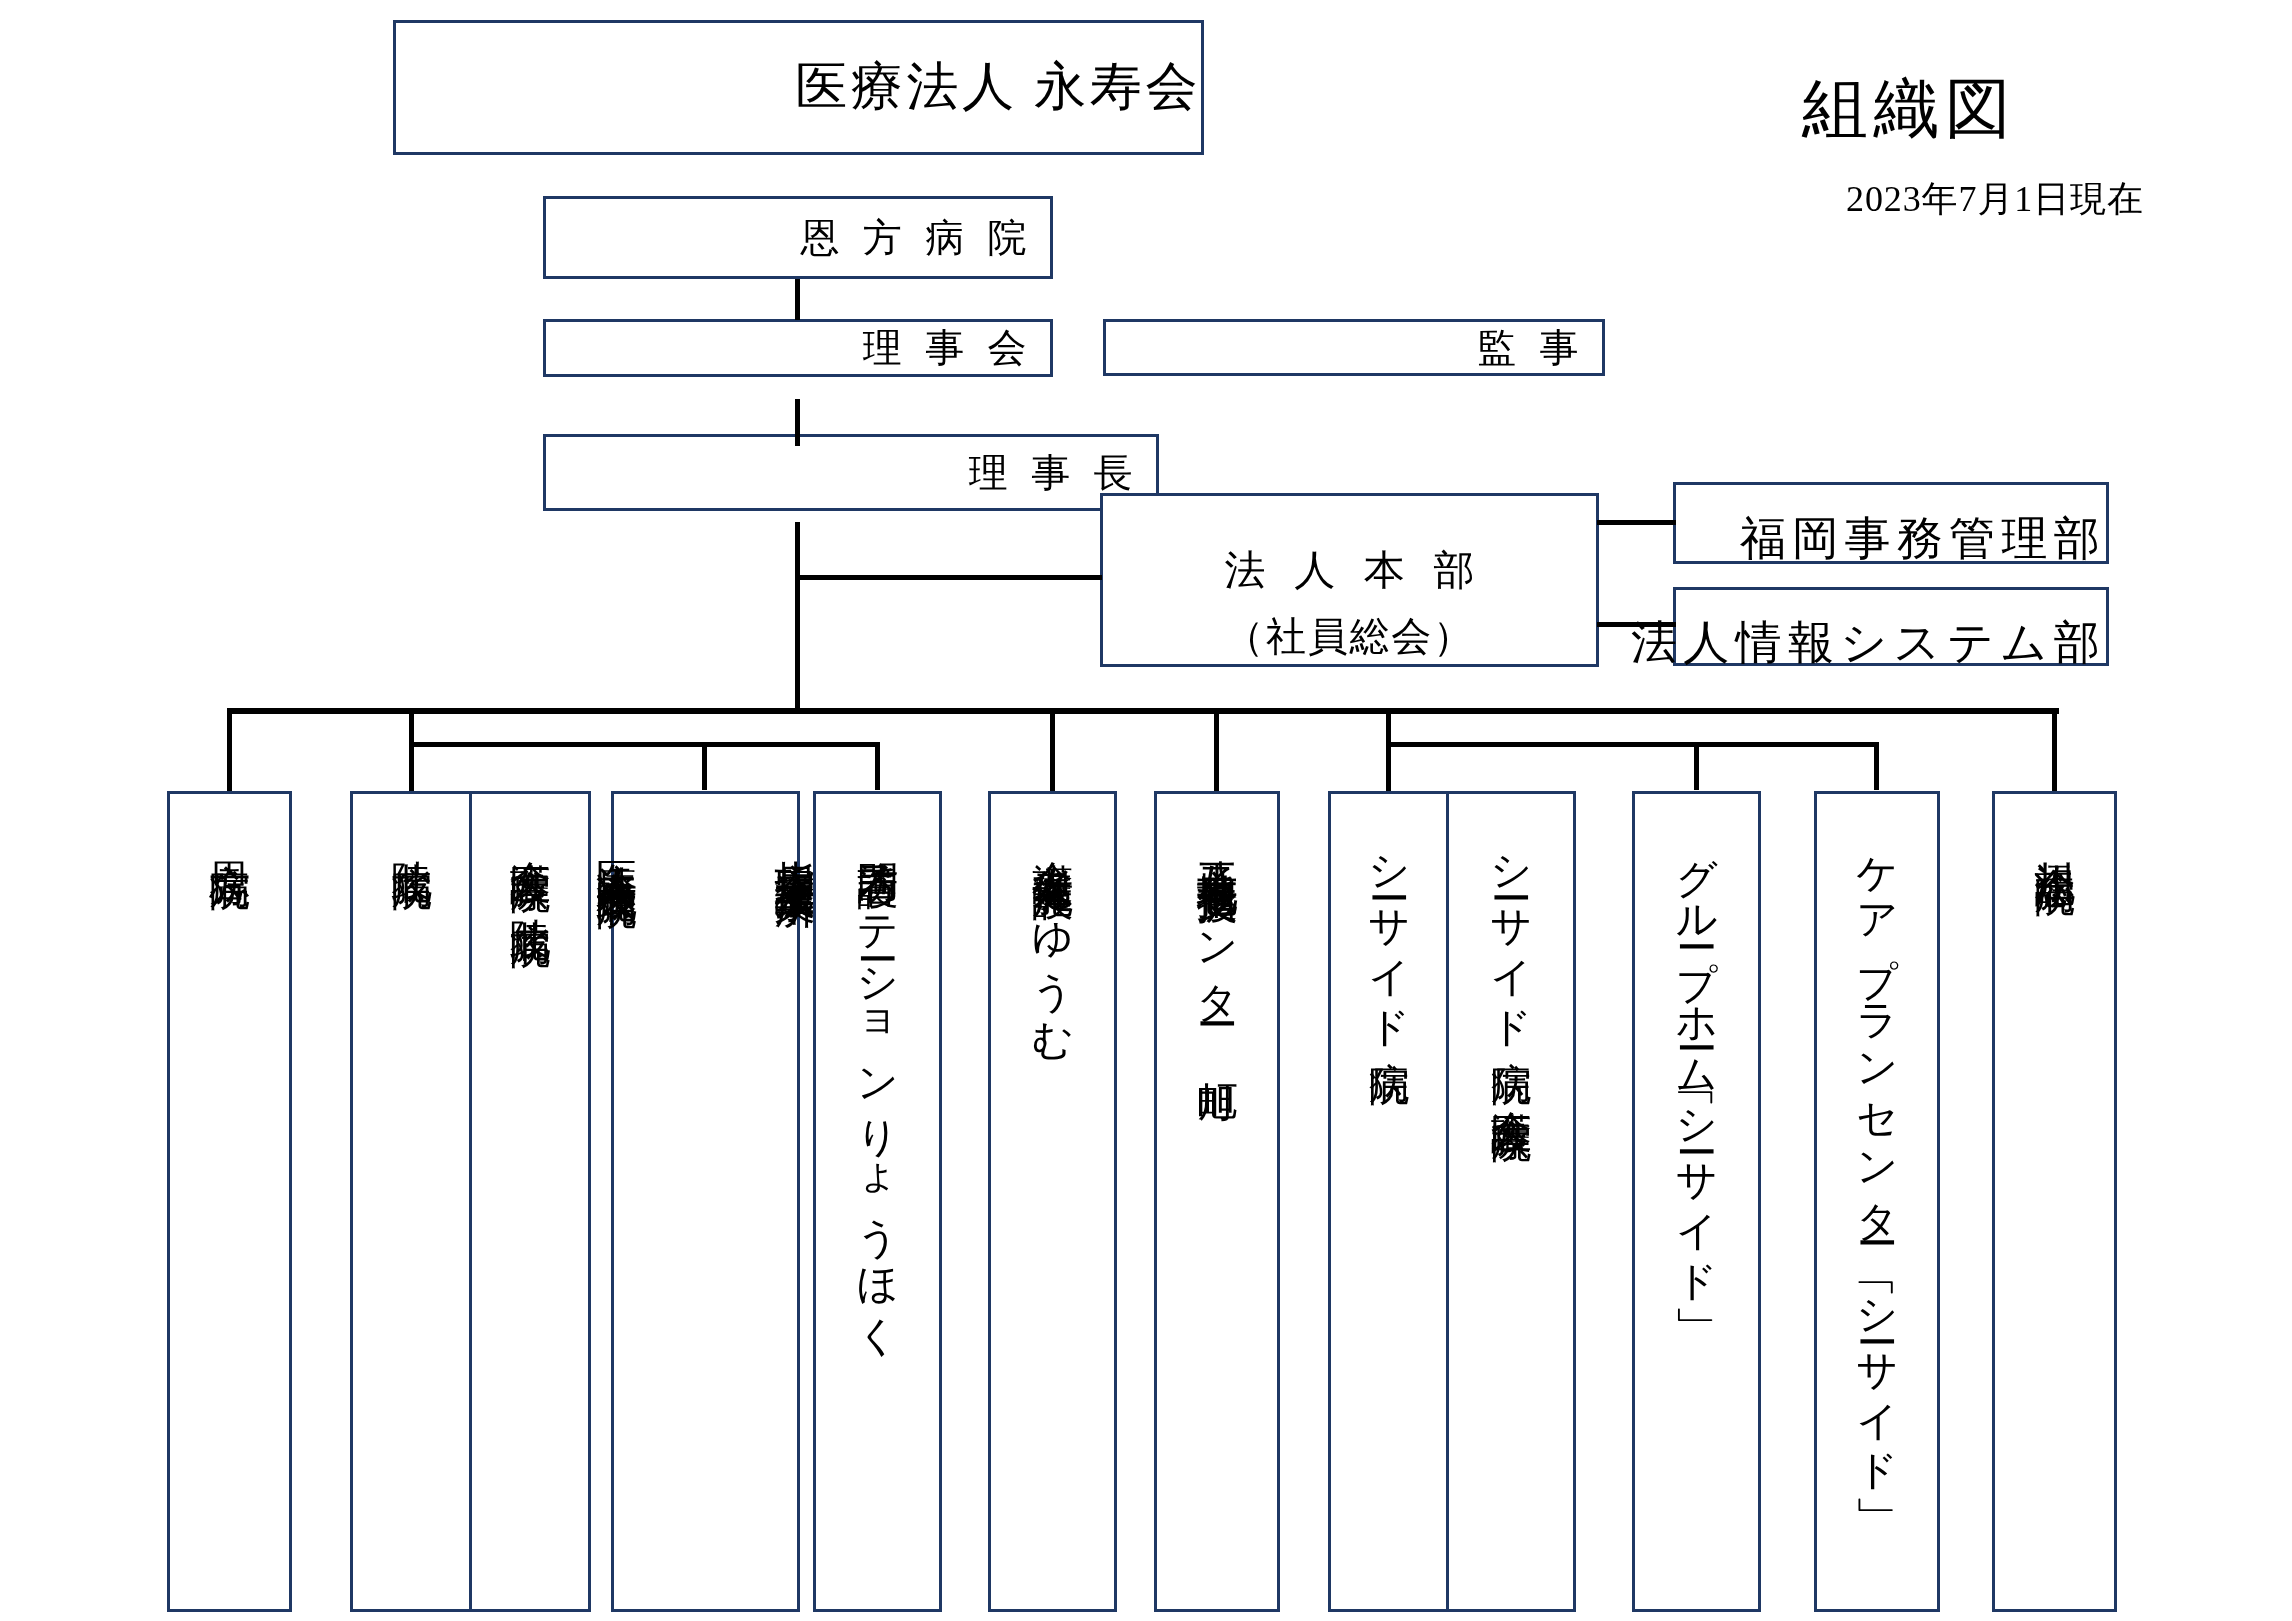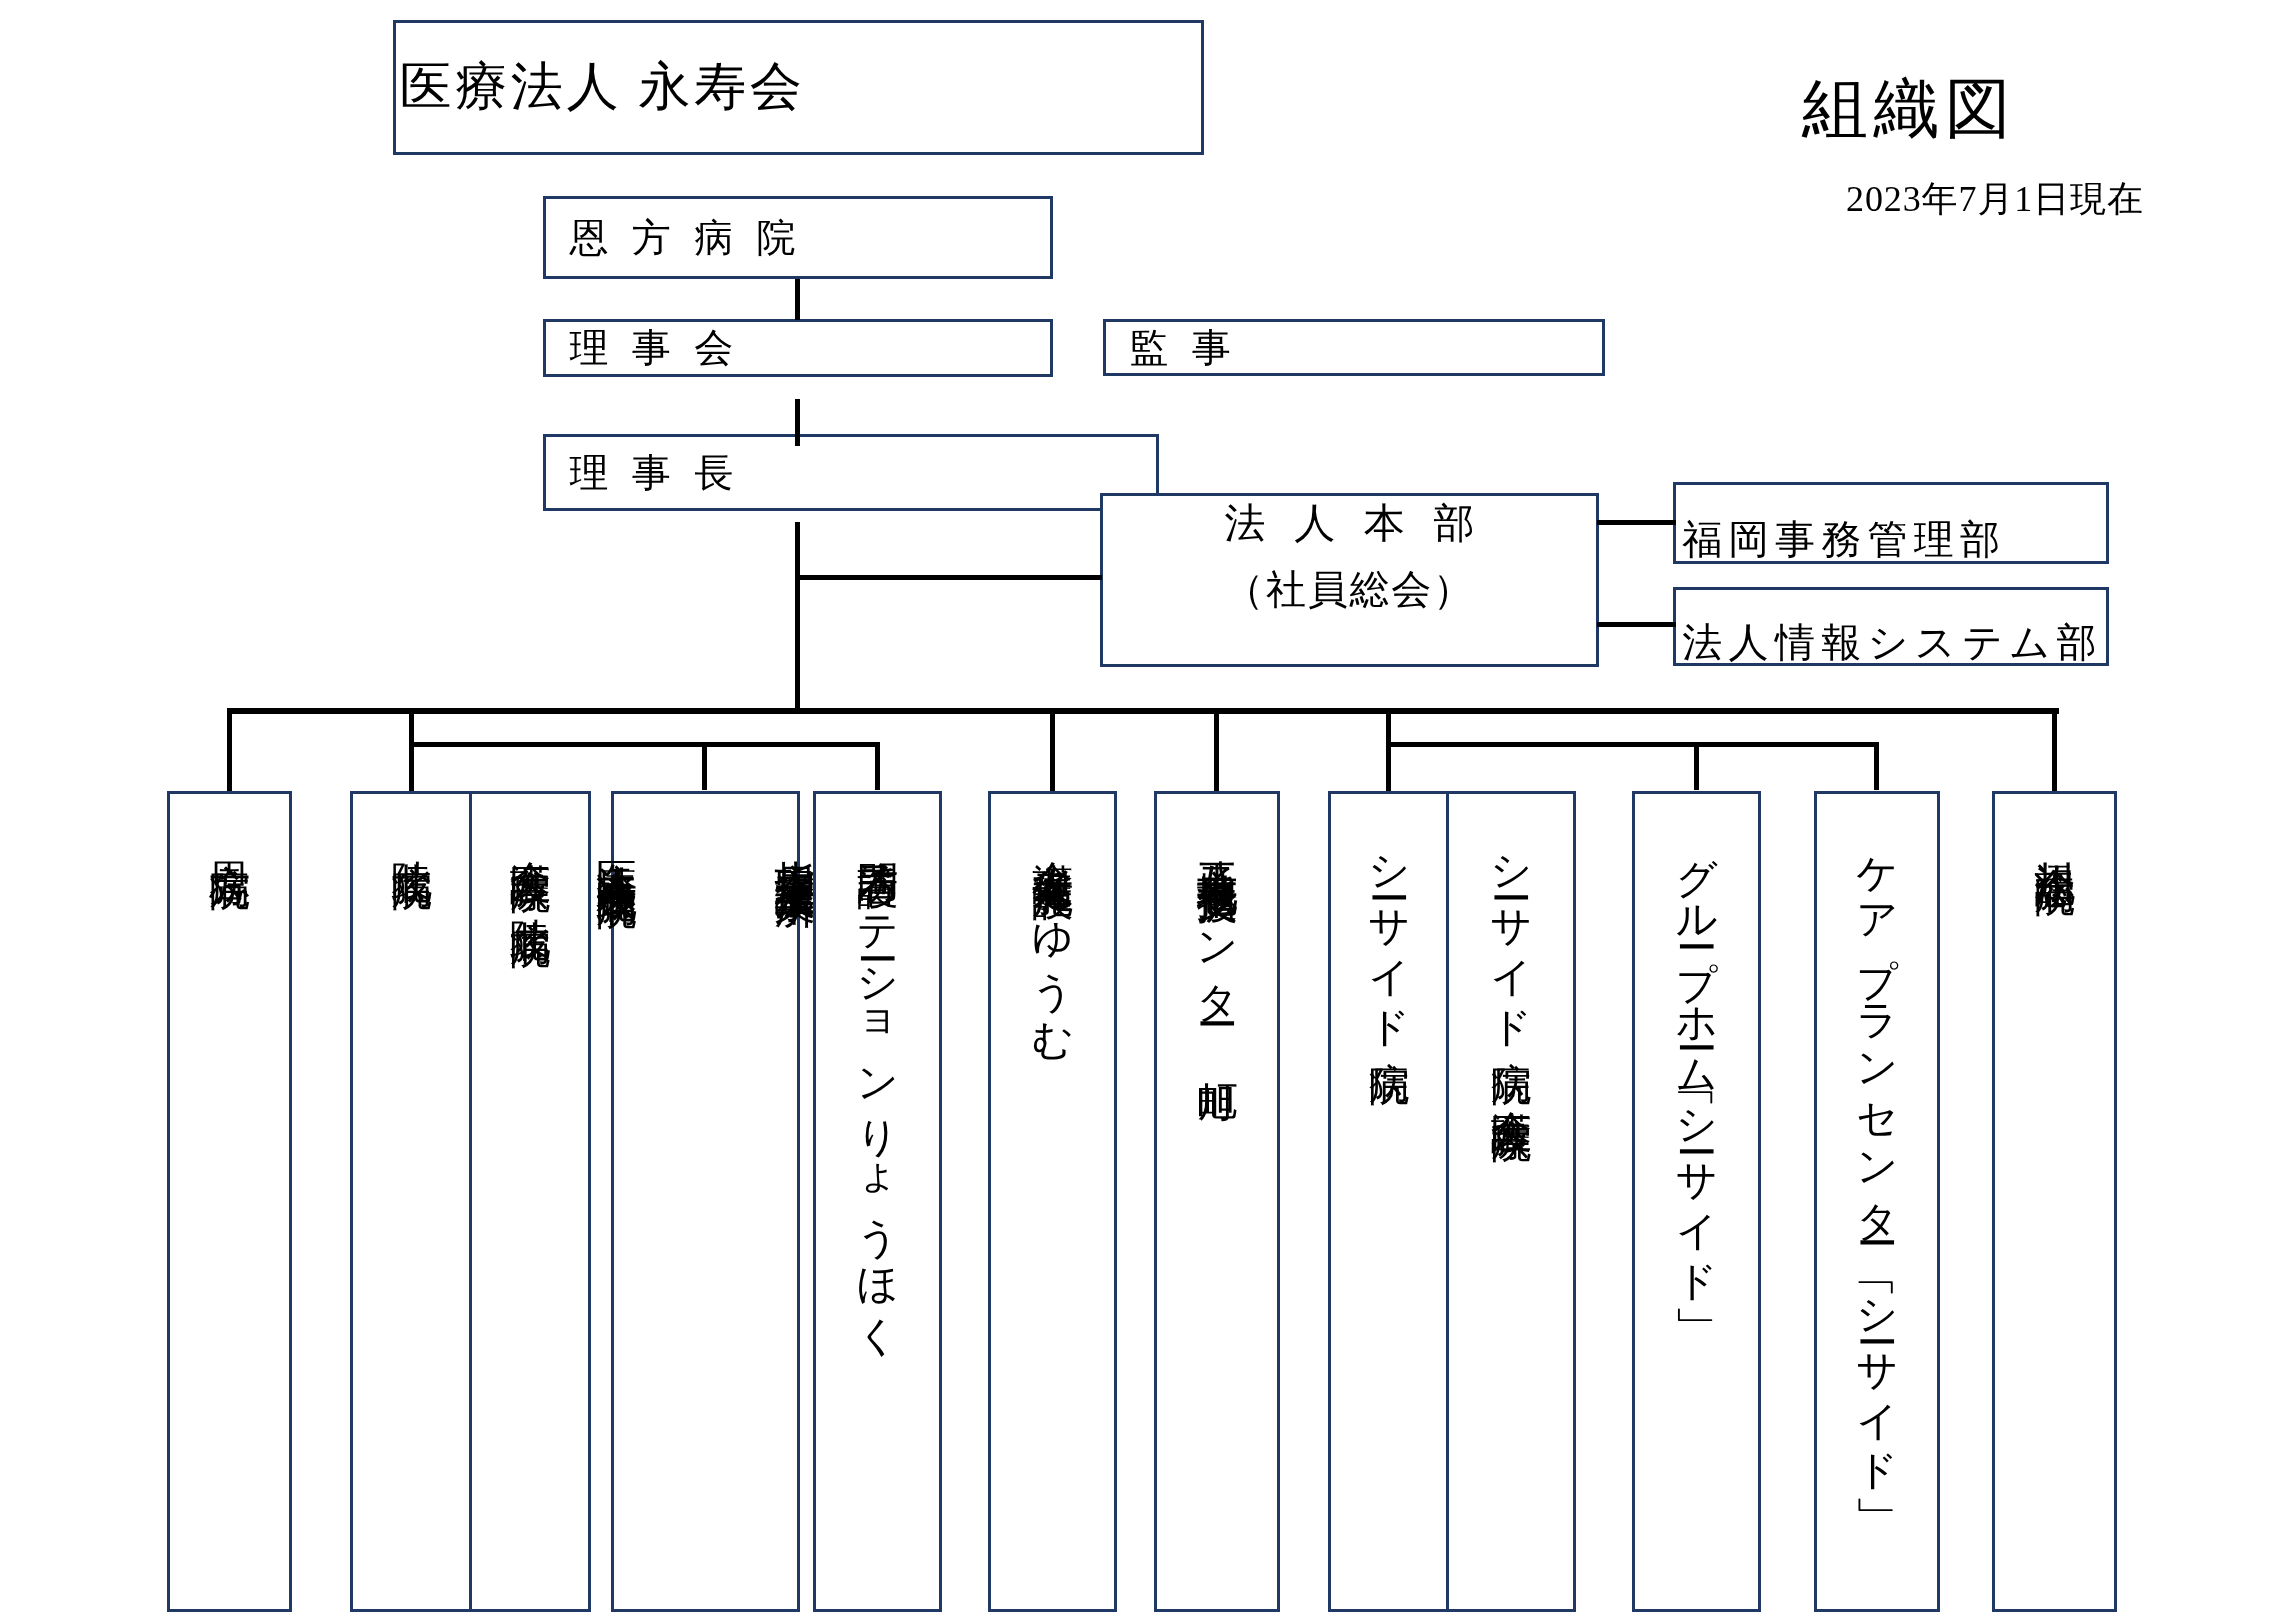--- a/index.html
+++ b/index.html
@@ -9,26 +9,26 @@
     font-family:"Liberation Serif","DejaVu Serif",serif;
     color:#000;
     overflow:hidden;
   }
   .box{
     position:absolute;
     box-sizing:border-box;
     background:#ffffff;
     border:3.6px solid #1f3864;
   }
-  .center{display:flex;align-items:center;justify-content:flex-start;}
+  .center{display:flex;align-items:center;justify-content:flex-end;}
   .line{position:absolute;background:#000000;}
   
   .org-title-text{font-size:52px;letter-spacing:3.6px;padding-left:3.6px;white-space:nowrap;}
   .gov-text{font-size:39px;letter-spacing:.6em;padding-left:.6em;white-space:nowrap;}
-  .dept-text{font-size:40px;letter-spacing:6.3px;padding-left:6.3px;white-space:nowrap;margin-top:32px;}
+  .dept-text{font-size:46px;letter-spacing:6.3px;padding-left:6.3px;white-space:nowrap;margin-top:32px;}
   .hq{flex-direction:column;row-gap:10.7px;}
   .hq-l1{font-size:41px;letter-spacing:.7em;padding-left:.7em;white-space:nowrap;}
   .hq-l2{font-size:40px;letter-spacing:1.8px;white-space:nowrap;}
   
   .chart-title{position:absolute;left:1802px;top:64px;font-size:66px;letter-spacing:5.4px;white-space:nowrap;}
   .as-of{position:absolute;left:1802px;top:175px;font-size:36px;letter-spacing:0.9px;white-space:nowrap;margin-left:44px;}
   
   .vbox{display:flex;justify-content:center;align-items:flex-start;}
   .vtext{
     writing-mode:vertical-rl;

